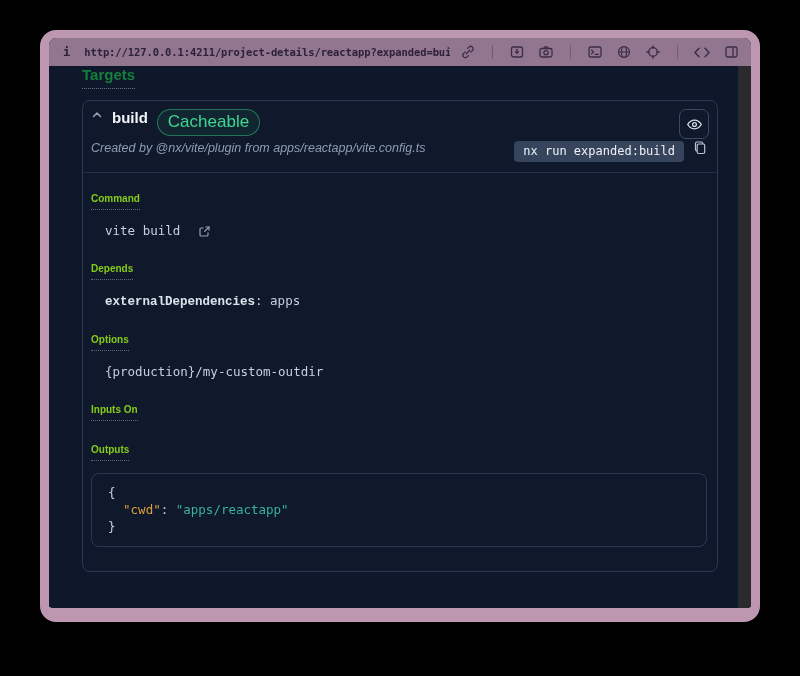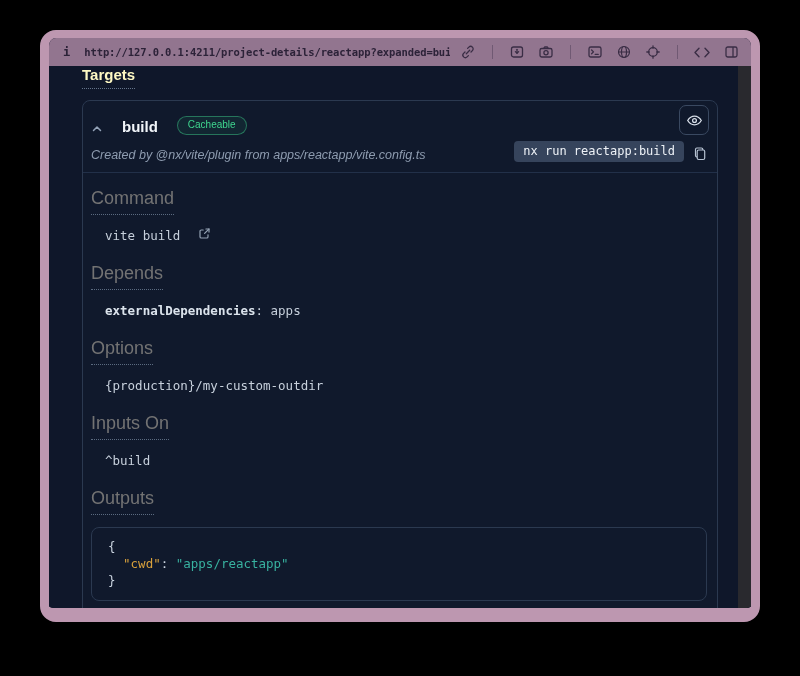--- a/index.html
+++ b/index.html
@@ -32,62 +32,62 @@
   .tb-div { width: 1px; height: 14px; background: rgba(50,36,62,0.35); margin: 0 5px; }
 
   
   .webview { display: flex; height: 542px; background: #0f172a; }
   .content { flex: 1; overflow: hidden; padding: 0 22px 0 33px; }
   .scrollbar { width: 13px; background: #29292e; }
 
   
   h2.page-title {
     margin-top: -5px; display: inline-block;
-    font-size: 15px; font-weight: 700; color: #fef9c3;
+    font-size: 15px; font-weight: 700; color: #15803d;
     border-bottom: 1px dotted #64748b; padding-bottom: 5px;
   }
 
   .card {
     margin-top: 11px; border: 1px solid #2b3950; border-radius: 8px;
     background: rgba(30,41,59,0.15); width: 636px;
   }
   .card-header { border-bottom: 1px solid #223049; padding: 8px 8px 10px 8px; }
-  .hdr-row1 { display: flex; align-items: flex-end; gap: 19px; height: 26px; cursor: pointer; }
+  .hdr-row1 { display: flex; align-items: flex-start; gap: 9px; height: 26px; cursor: pointer; }
   .chev { color: #94a3b8; display: flex; align-items: center; }
   .tname { font-size: 15px; font-weight: 700; color: #f1f5f9; }
   .badge {
-    font-size: 10px; color: #3fd68f; background: rgba(63,214,143,0.07);
+    font-size: 17px; color: #3fd68f; background: rgba(63,214,143,0.07);
     border: 1px solid rgba(63,214,143,0.45); border-radius: 999px;
     padding: 2px 10px 3px; line-height: 1.2;
   }
   .eye-btn {
     margin-left: auto; width: 30px; height: 30px; border-radius: 7px;
     border: 1px solid #3a4961; background: none; color: #d7dee8;
     display: flex; align-items: center; justify-content: center; cursor: pointer;
   }
-  .hdr-row2 { display: flex; align-items: flex-end; margin-top: 6px; padding-right: 2px; }
+  .hdr-row2 { display: flex; align-items: flex-start; margin-top: 6px; padding-right: 2px; }
   .created-by { font-style: italic; font-size: 12.5px; color: #8e9cb0; }
   .run-chip {
     margin-left: auto; background: #36445c; color: #eef2f7; border-radius: 4px;
     font: 400 12px "DejaVu Sans Mono", monospace; padding: 3px 9px 4px;
   }
   .copy-btn { background: none; border: none; color: #b6c2d2; margin-left: 9px;
     display: flex; align-items: center; cursor: pointer; padding: 0; }
 
   .card-body { padding: 15px 8px 24px 8px; }
   .sec { margin-bottom: 18px; }
   .sec-label {
-    display: inline-block; font-size: 18px; color: #737373;
-    border-bottom: 1px dotted #5b6b80; padding-bottom: 5px;
+    display: inline-block; font-size: 10px; color: #84cc16;
+    border-bottom: 1px dotted #5b6b80; padding-bottom: 5px; font-weight: bold;
   }
   .sec-items { margin: 12px 0 0 14px; font: 400 12.5px "DejaVu Sans Mono", monospace;
     color: #c7d0dc; }
   .sec-items .line { line-height: 18px; }
-  .b { font-weight: 700; color: #dbe3ec; }
-  .cmd-line { display: flex; align-items: flex-start; gap: 18px; }
+  .b { font-weight: 700; color: #dbe3ec; font-family: Liberation Mono, monospace; }
+  .cmd-line { display: flex; align-items: center; gap: 18px; }
   .ext-link { background: none; border: none; color: #93a1b3; display: flex;
     align-items: center; cursor: pointer; padding: 0; }
 
   .code-block {
     margin: 12px 2px 0 0; border: 1px solid #2b3950; border-radius: 8px;
     padding: 10px 16px 11px; font: 400 12.5px "DejaVu Sans Mono", monospace;
     color: #cbd5e1; line-height: 17px;
   }
   .jkey { color: #d9a13c; }
   .jval { color: #38b2a0; }
@@ -178,21 +178,21 @@
             <span class="badge">Cacheable</span>
             <button class="eye-btn">
               <svg width="17" height="17" viewBox="0 0 16 16" fill="none" stroke="currentColor" stroke-width="1.2">
                   <path d="M1.6 8S4.1 3.9 8 3.9 14.4 8 14.4 8 11.9 12.1 8 12.1 1.6 8 1.6 8z"></path>
                   <circle cx="8" cy="8" r="1.8"></circle>
                 </svg>
             </button>
           </div>
           <div class="hdr-row2">
             <span class="created-by">Created by @nx/vite/plugin from apps/reactapp/vite.config.ts</span>
-            <span class="run-chip">nx run reactapp:build</span>
+            <span class="run-chip">nx run expanded:build</span>
             <button class="copy-btn">
               <svg width="14" height="15" viewBox="0 0 14 15" fill="none" stroke="currentColor" stroke-width="1.2" stroke-linejoin="round">
                   <rect x="4.2" y="3" width="7.5" height="9.5" rx="1.5"></rect>
                   <path d="M9.8 3V2.4A1.4 1.4 0 0 0 8.4 1H3.9a1.4 1.4 0 0 0-1.4 1.4v6.2A1.4 1.4 0 0 0 3.9 10h0.3"></path>
                 </svg>
             </button>
           </div>
         </div>
 
         <div class="card-body">
@@ -222,23 +222,20 @@
 
           <div class="sec">
             <span class="sec-label">Options</span>
             <div class="sec-items">
               <div class="line">{production}/my-custom-outdir</div>
             </div>
           </div>
 
           <div class="sec">
             <span class="sec-label">Inputs On</span>
-            <div class="sec-items">
-              <div class="line">^build</div>
-            </div>
           </div>
 
           <div class="sec" style="margin-bottom:0">
             <span class="sec-label">Outputs</span>
             <div class="code-block">
               <div class="line">{</div>
               <div class="line">&nbsp;&nbsp;<span class="jkey">"cwd"</span><span>: </span><span class="jval">"apps/reactapp"</span></div>
               <div class="line">}</div>
             </div>
           </div>

